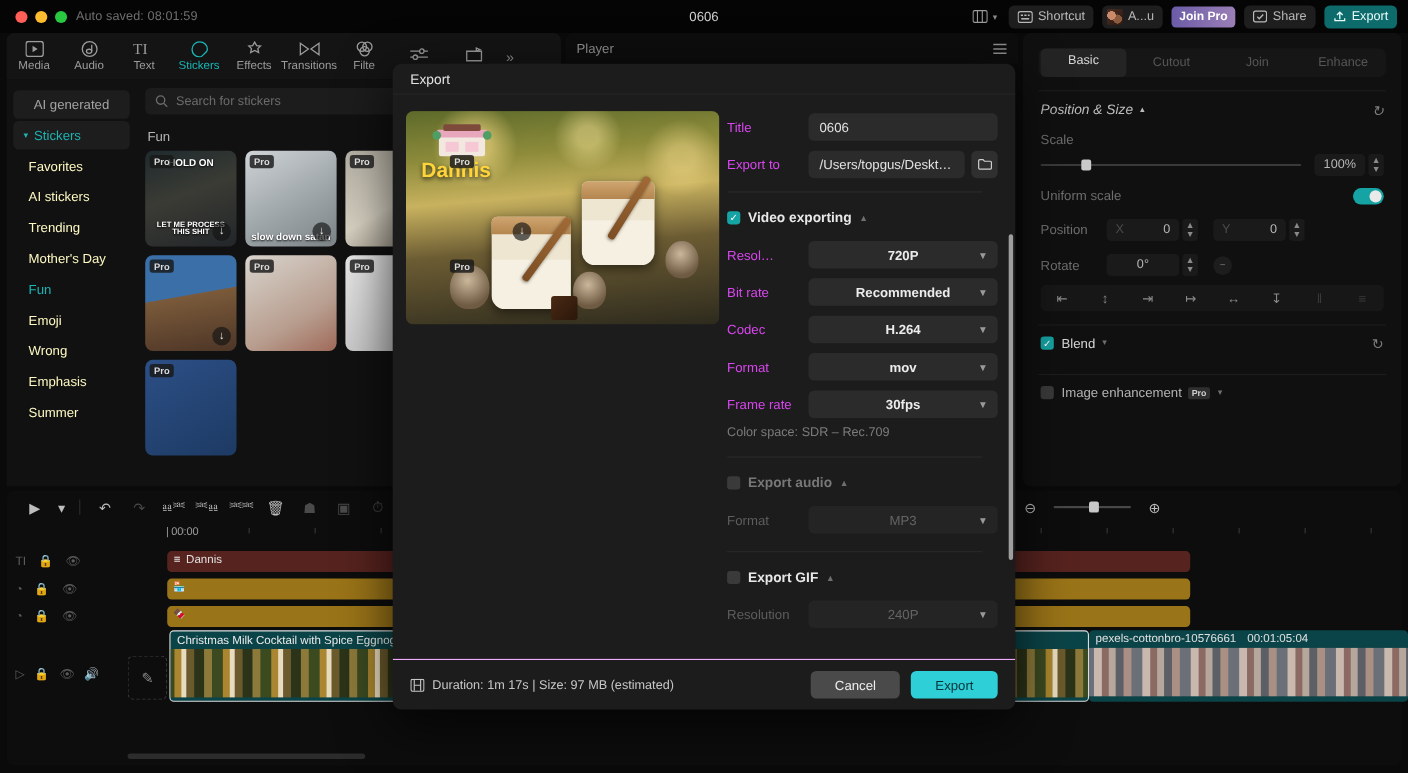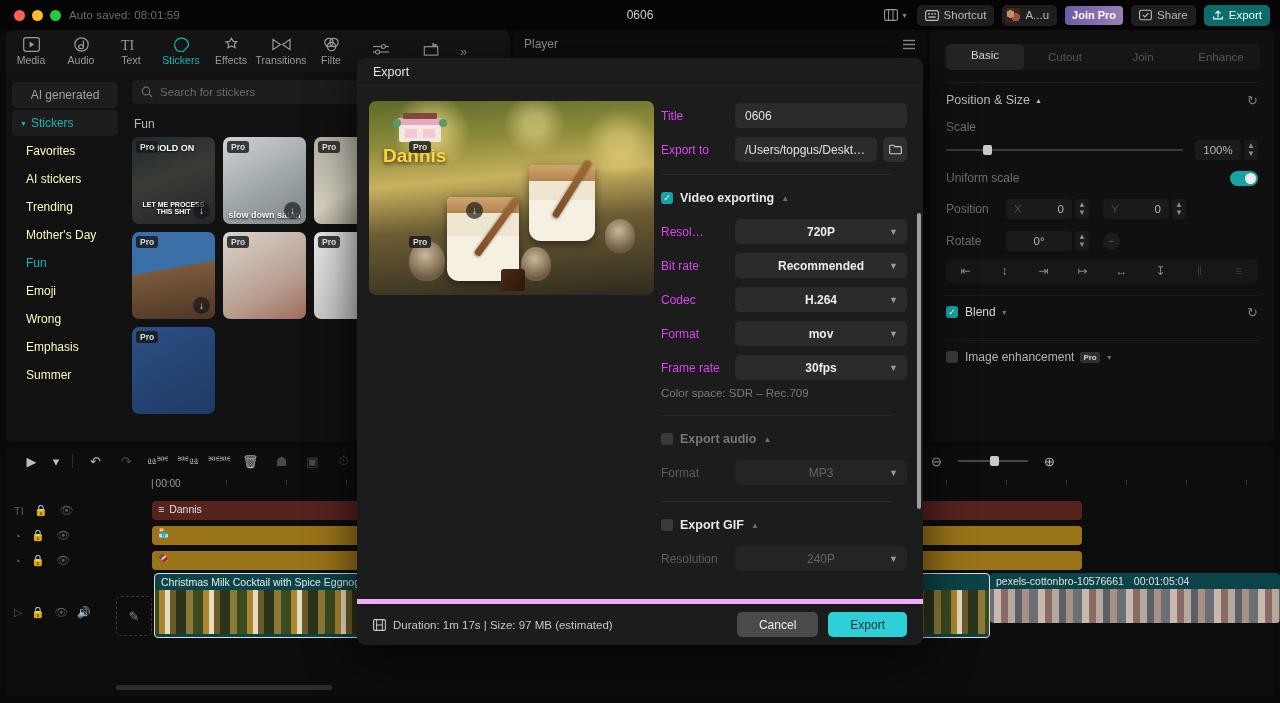--- a/index.html
+++ b/index.html
@@ -248,21 +248,21 @@
                 display:flex; align-items:center; justify-content:center; color:#cfcfcf; font-size:12px;}
   .mdiv { height:1px; background:#2a2a2a; margin:10px 14px 12px 0; }
   .grouphdr { display:flex; align-items:center; gap:7px; height:22px; margin-bottom:8px; }
   .grouphdr .gl { color:#e8e8e8; font-size:12.5px; font-weight:bold; }
   .grouphdr .gl.dim { color:#777; }
   .grouphdr .tri2 { color:#6f6f6f; font-size:8px; }
   .cspace { color:#7b7b7b; font-size:11.5px; margin:4px 0 0 0; }
   .mscroll { position:absolute; right:2px; top:126px; width:4px; height:296px; background:#9e9e9e; border-radius:3px; }
   .modal-foot {
     position:absolute; left:0; right:0; bottom:0; height:46px;
-    border-top:5px solid #f0abfc; display:flex; align-items:center; padding:0 16px;
+    border-top:1px solid #f0abfc; display:flex; align-items:center; padding:0 16px;
   }
   .foot-info { display:flex; align-items:center; gap:7px; color:#c7c7c7; font-size:11.5px; }
   .foot-btns { margin-left:auto; display:flex; gap:10px; }
   .btn { height:25px; padding:0 22px; border-radius:5px; font-size:12px;
          display:flex; align-items:center; justify-content:center; }
   .btn.cancel { background:#4a4a4a; color:#efefef; }
   .btn.primary { background:#2ecfd6; color:#08343a; }
 </style>
 </head>
 <body>
@@ -494,21 +494,21 @@
 
   <div class="rightpanel">
     <div class="rp-sub">
       <span class="s active">Basic</span>
       <span class="s">Cutout</span>
       <span class="s">Join</span>
       <span class="s">Enhance</span>
     </div>
     <div class="rp-div"></div>
 
-    <div class="rp-row" style="height:34px;">
+    <div class="rp-row" style="height:34px;font-style:italic;">
       <span class="rp-sec">
         <span>Position &amp; Size</span>
         <span class="tri">▲</span>
       </span>
       <span class="rp-spacer"></span>
       <span class="reset-ic">↻</span>
     </div>
 
     <div class="rp-row" style="height:20px;">
       <span>Scale</span>
@@ -668,21 +668,21 @@
       <div class="clip" style="left:146px;top:75px;width:930px;height:19px;background:#9a7418;">
         <div class="clip-label">
           <span style="font-size:9px;">🍫</span>
         </div>
       </div>
 
       <div class="clip" style="left:148px;top:97px;width:836px;height:65px;background:#0b4448;border:1.6px solid #dcdcdc;">
         <div class="clip-label" style="color:#eaeaea;">Christmas Milk Cocktail with Spice Eggnog</div>
         <div class="film a"></div>
       </div>
-      <div class="clip" style="left:984px;top:97px;width:290px;height:50px;background:#0b4448;">
+      <div class="clip" style="left:984px;top:97px;width:290px;height:65px;background:#0b4448;">
         <div class="clip-label" style="gap:10px;">
           <span>pexels-cottonbro-10576661</span>
           <span>00:01:05:04</span>
         </div>
         <div class="film b"></div>
       </div>
 
       <div class="hscroll"></div>
     </div>
   </div>

